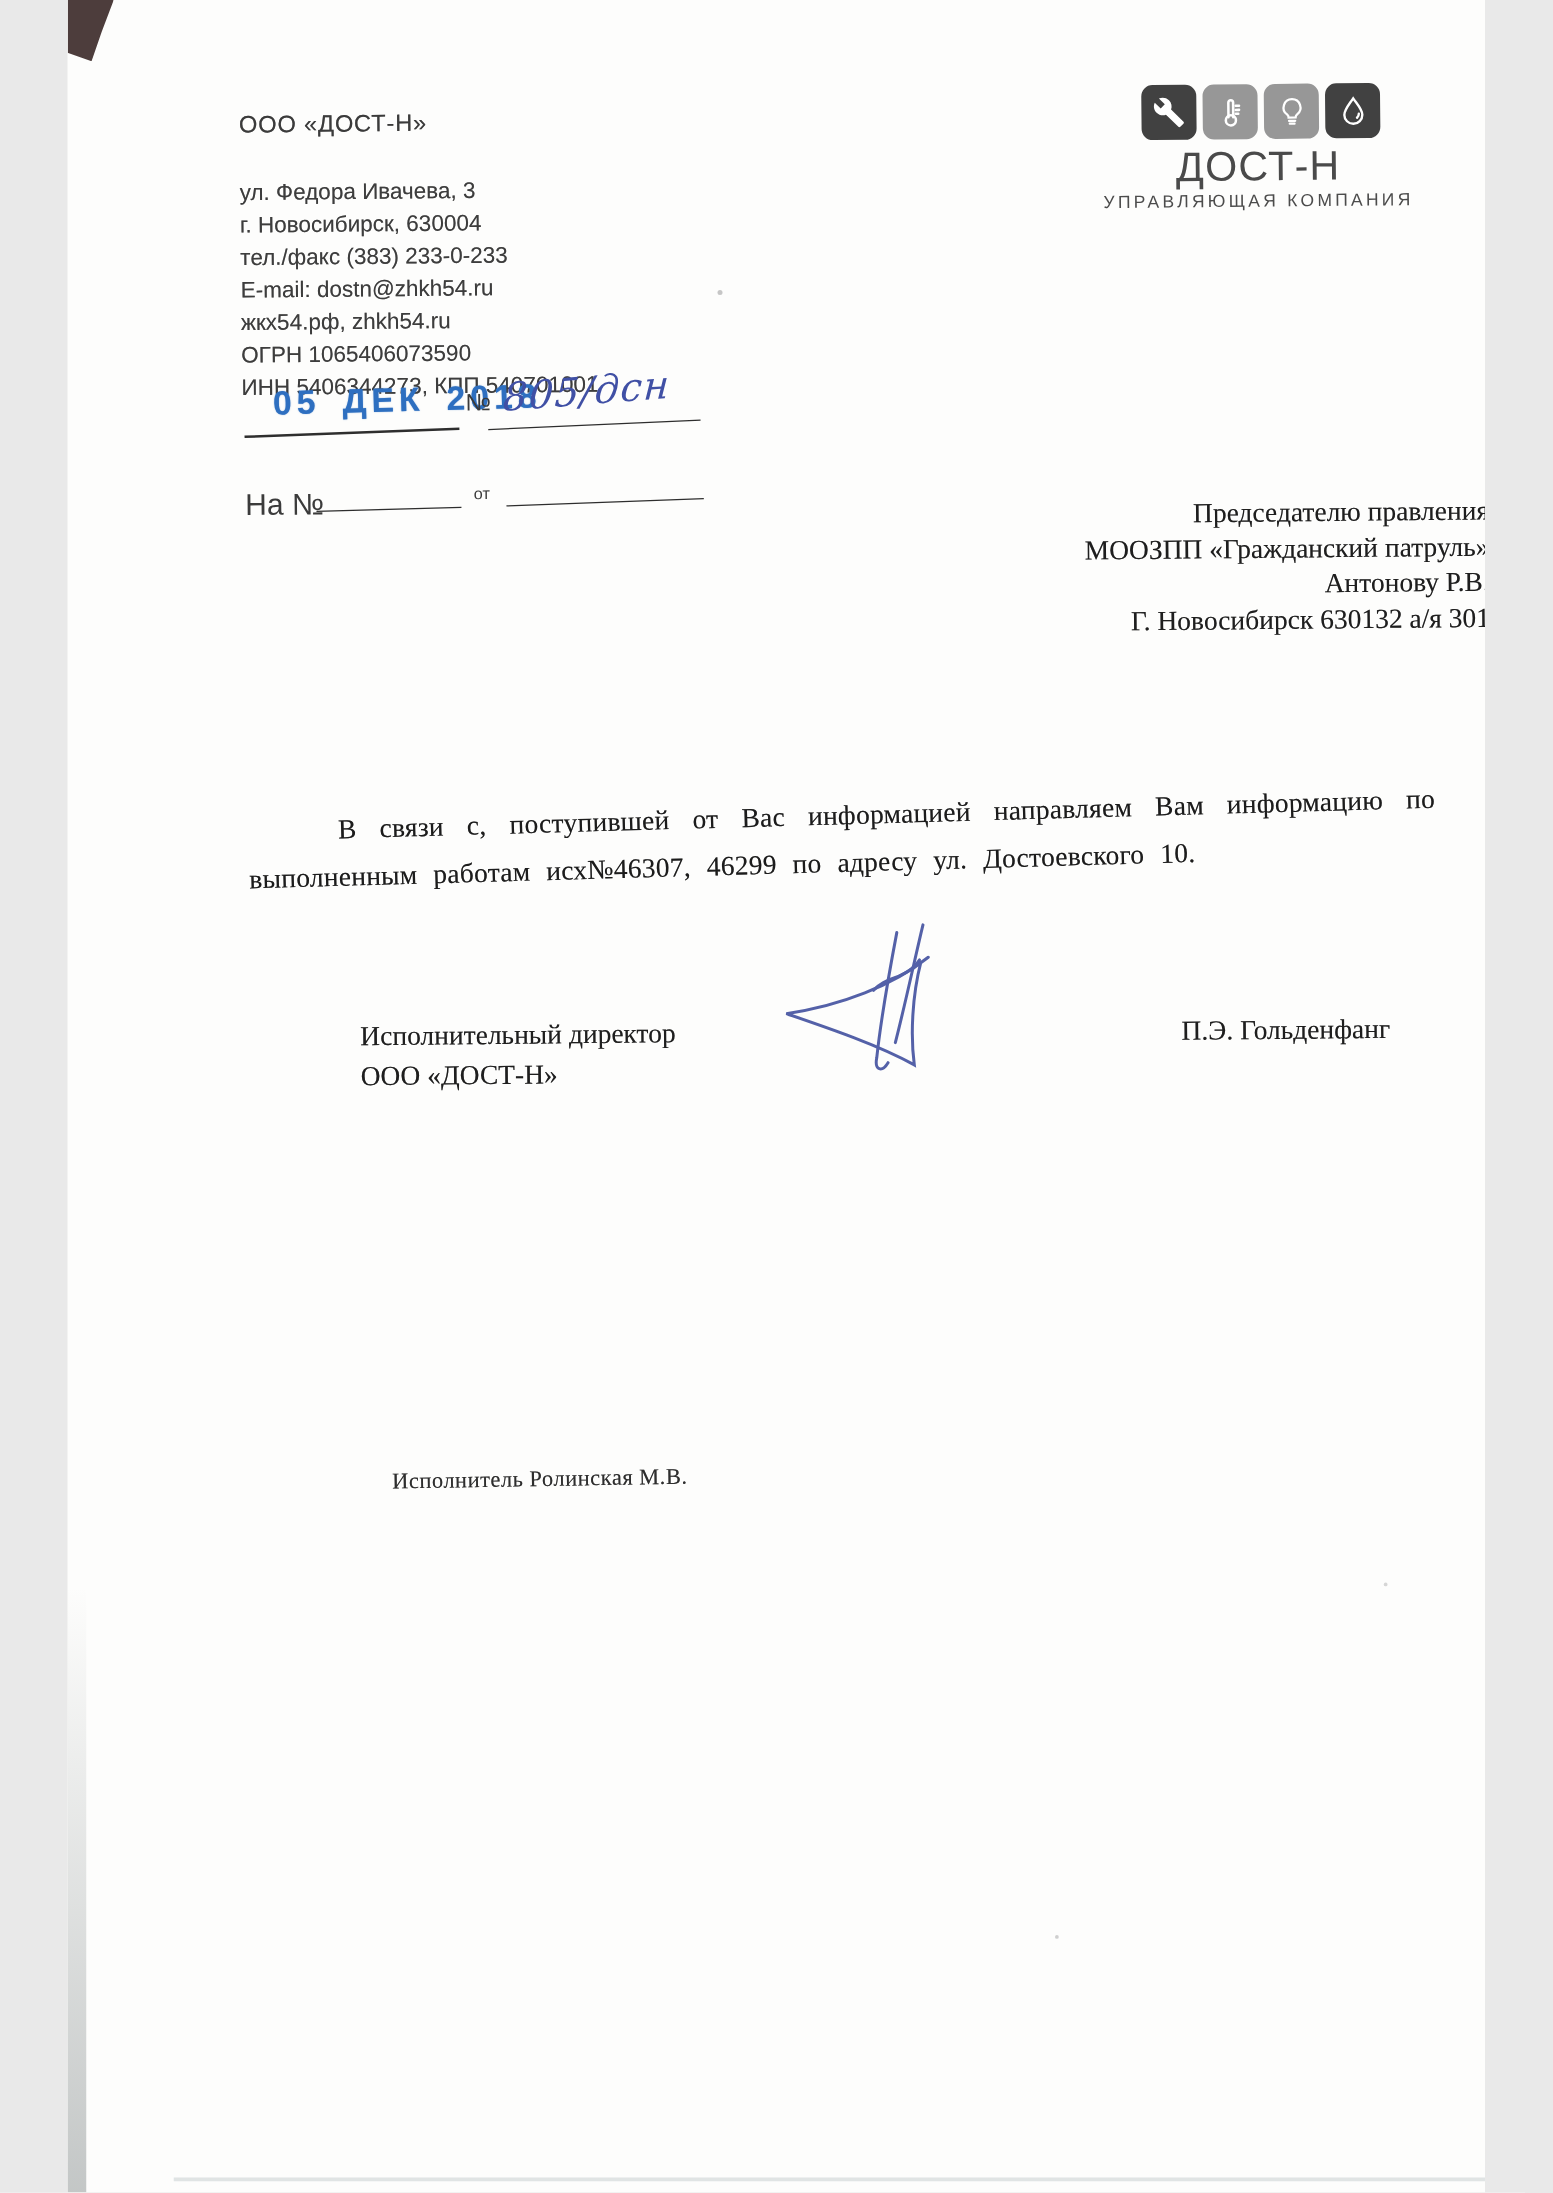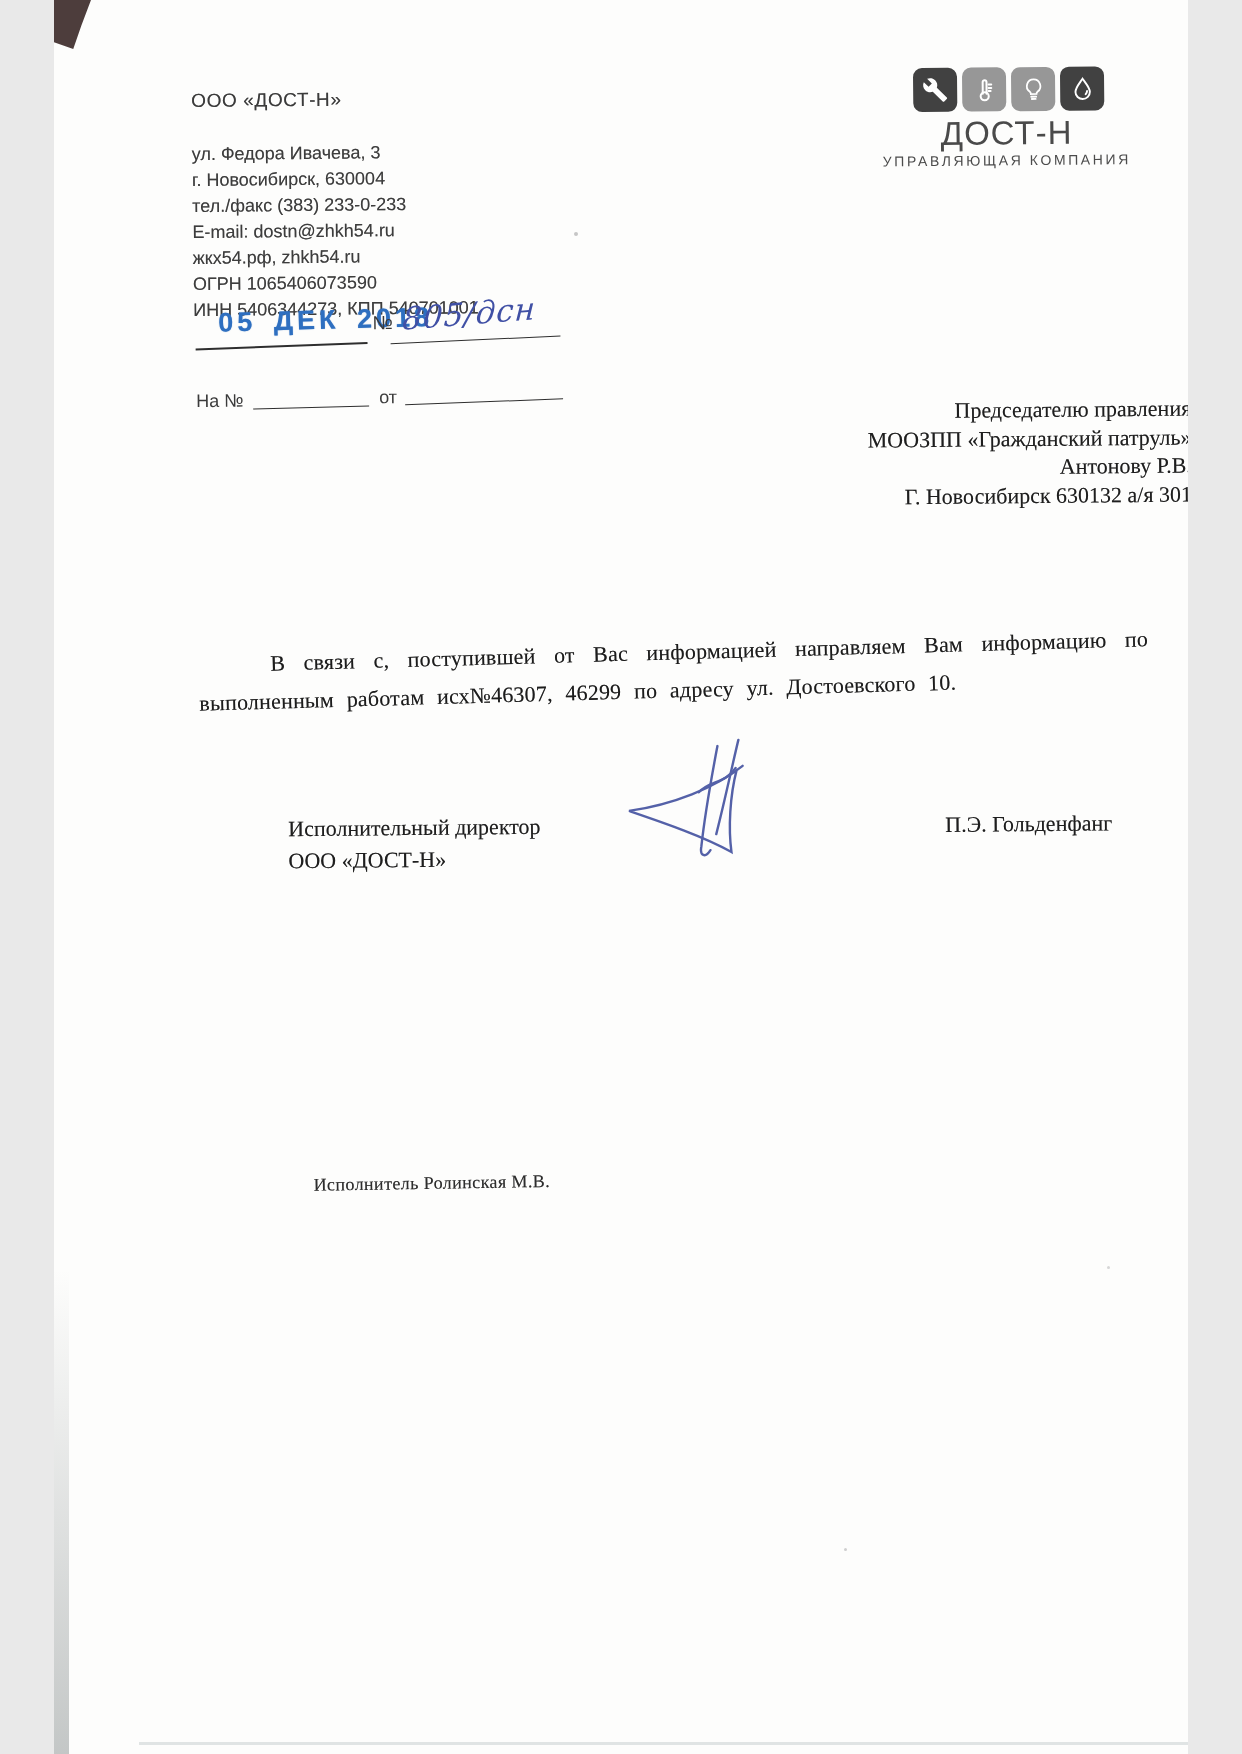--- a/index.html
+++ b/index.html
@@ -40,23 +40,23 @@
     font-size:27px;color:var(--stamp_blue);letter-spacing:4px;word-spacing:6px;
     transform:rotate(-1deg);text-shadow:0 0 1px rgba(46,111,192,.65);}
   .rule{height:0;border-top:2px solid #2e2e2e;}
   .rule.thin{border-top-width:1.5px;}
   .stamp-rule{left:145px;top:342px;width:172px;transform:rotate(-1.6deg);}
   .num-label{left:322px;top:310px;font-family:"Liberation Sans",sans-serif;font-size:19px;color:#3a3a3a;}
   .num-value{left:352px;top:294px;font-family:"DejaVu Serif",serif;font-style:italic;
     font-size:31px;color:var(--ink_blue);letter-spacing:1px;transform:rotate(-4deg) skewX(-8deg);}
   .num-rule{left:340px;top:338px;width:170px;transform:rotate(-2deg);}
 
-  .na-label{left:145px;top:387px;font-family:"Liberation Sans",sans-serif;font-size:18px;color:#3b3b3b;}
+  .na-label{left:145px;top:387px;font-family:"Liberation Sans",sans-serif;font-size:24px;color:#3b3b3b;}
   .na-rule1{left:202px;top:404px;width:116px;transform:rotate(-1deg);}
-  .ot-label{left:328px;top:385px;font-family:"Liberation Sans",sans-serif;font-size:18px;color:#3b3b3b;}
+  .ot-label{left:328px;top:385px;font-family:"Liberation Sans",sans-serif;font-size:13px;color:#3b3b3b;}
   .na-rule2{left:354px;top:400px;width:158px;transform:rotate(-1.6deg);}
 
   
   .recipient{left:600px;top:400px;width:540px;text-align:right;
     font-size:22px;line-height:28.5px;color:#1e1e1e;text-shadow:0 0 .5px rgba(30,30,30,.45);}
 
   
   .body-par{left:145px;top:634px;width:950px;font-size:22px;line-height:38px;
     text-align:justify;text-indent:72px;word-spacing:7px;letter-spacing:.2px;
     color:#1c1c1c;transform:rotate(-1.05deg);text-shadow:0 0 .5px rgba(30,30,30,.5);}

